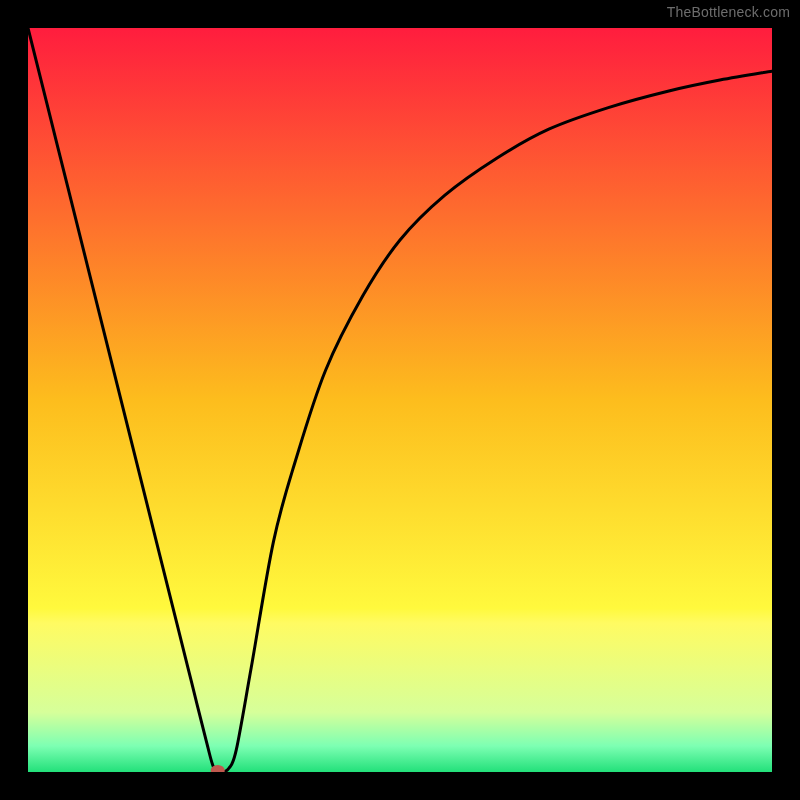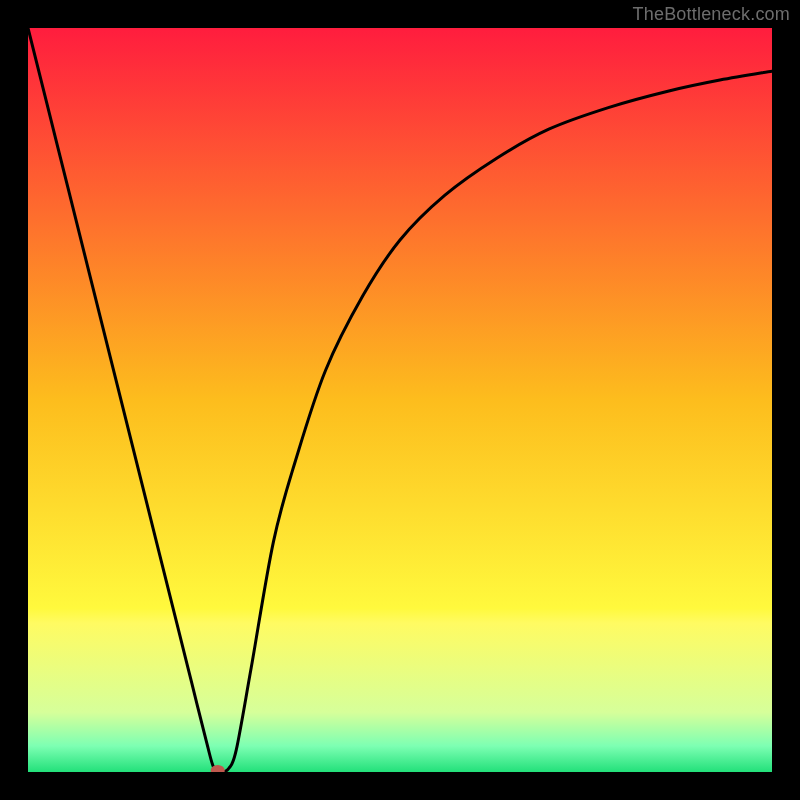--- a/index.html
+++ b/index.html
@@ -17,21 +17,21 @@
     left: 28px;
     width: 744px;
     height: 744px;
     background: #000;
   }
   .watermark {
     position: absolute;
     top: 4px;
     right: 10px;
     color: #6d6d6d;
-    font-size: 18px;
+    font-size: 14px;
     font-weight: 500;
     letter-spacing: 0.2px;
   }
   svg {
     display: block;
   }
 </style>
 </head>
 <body>
 

